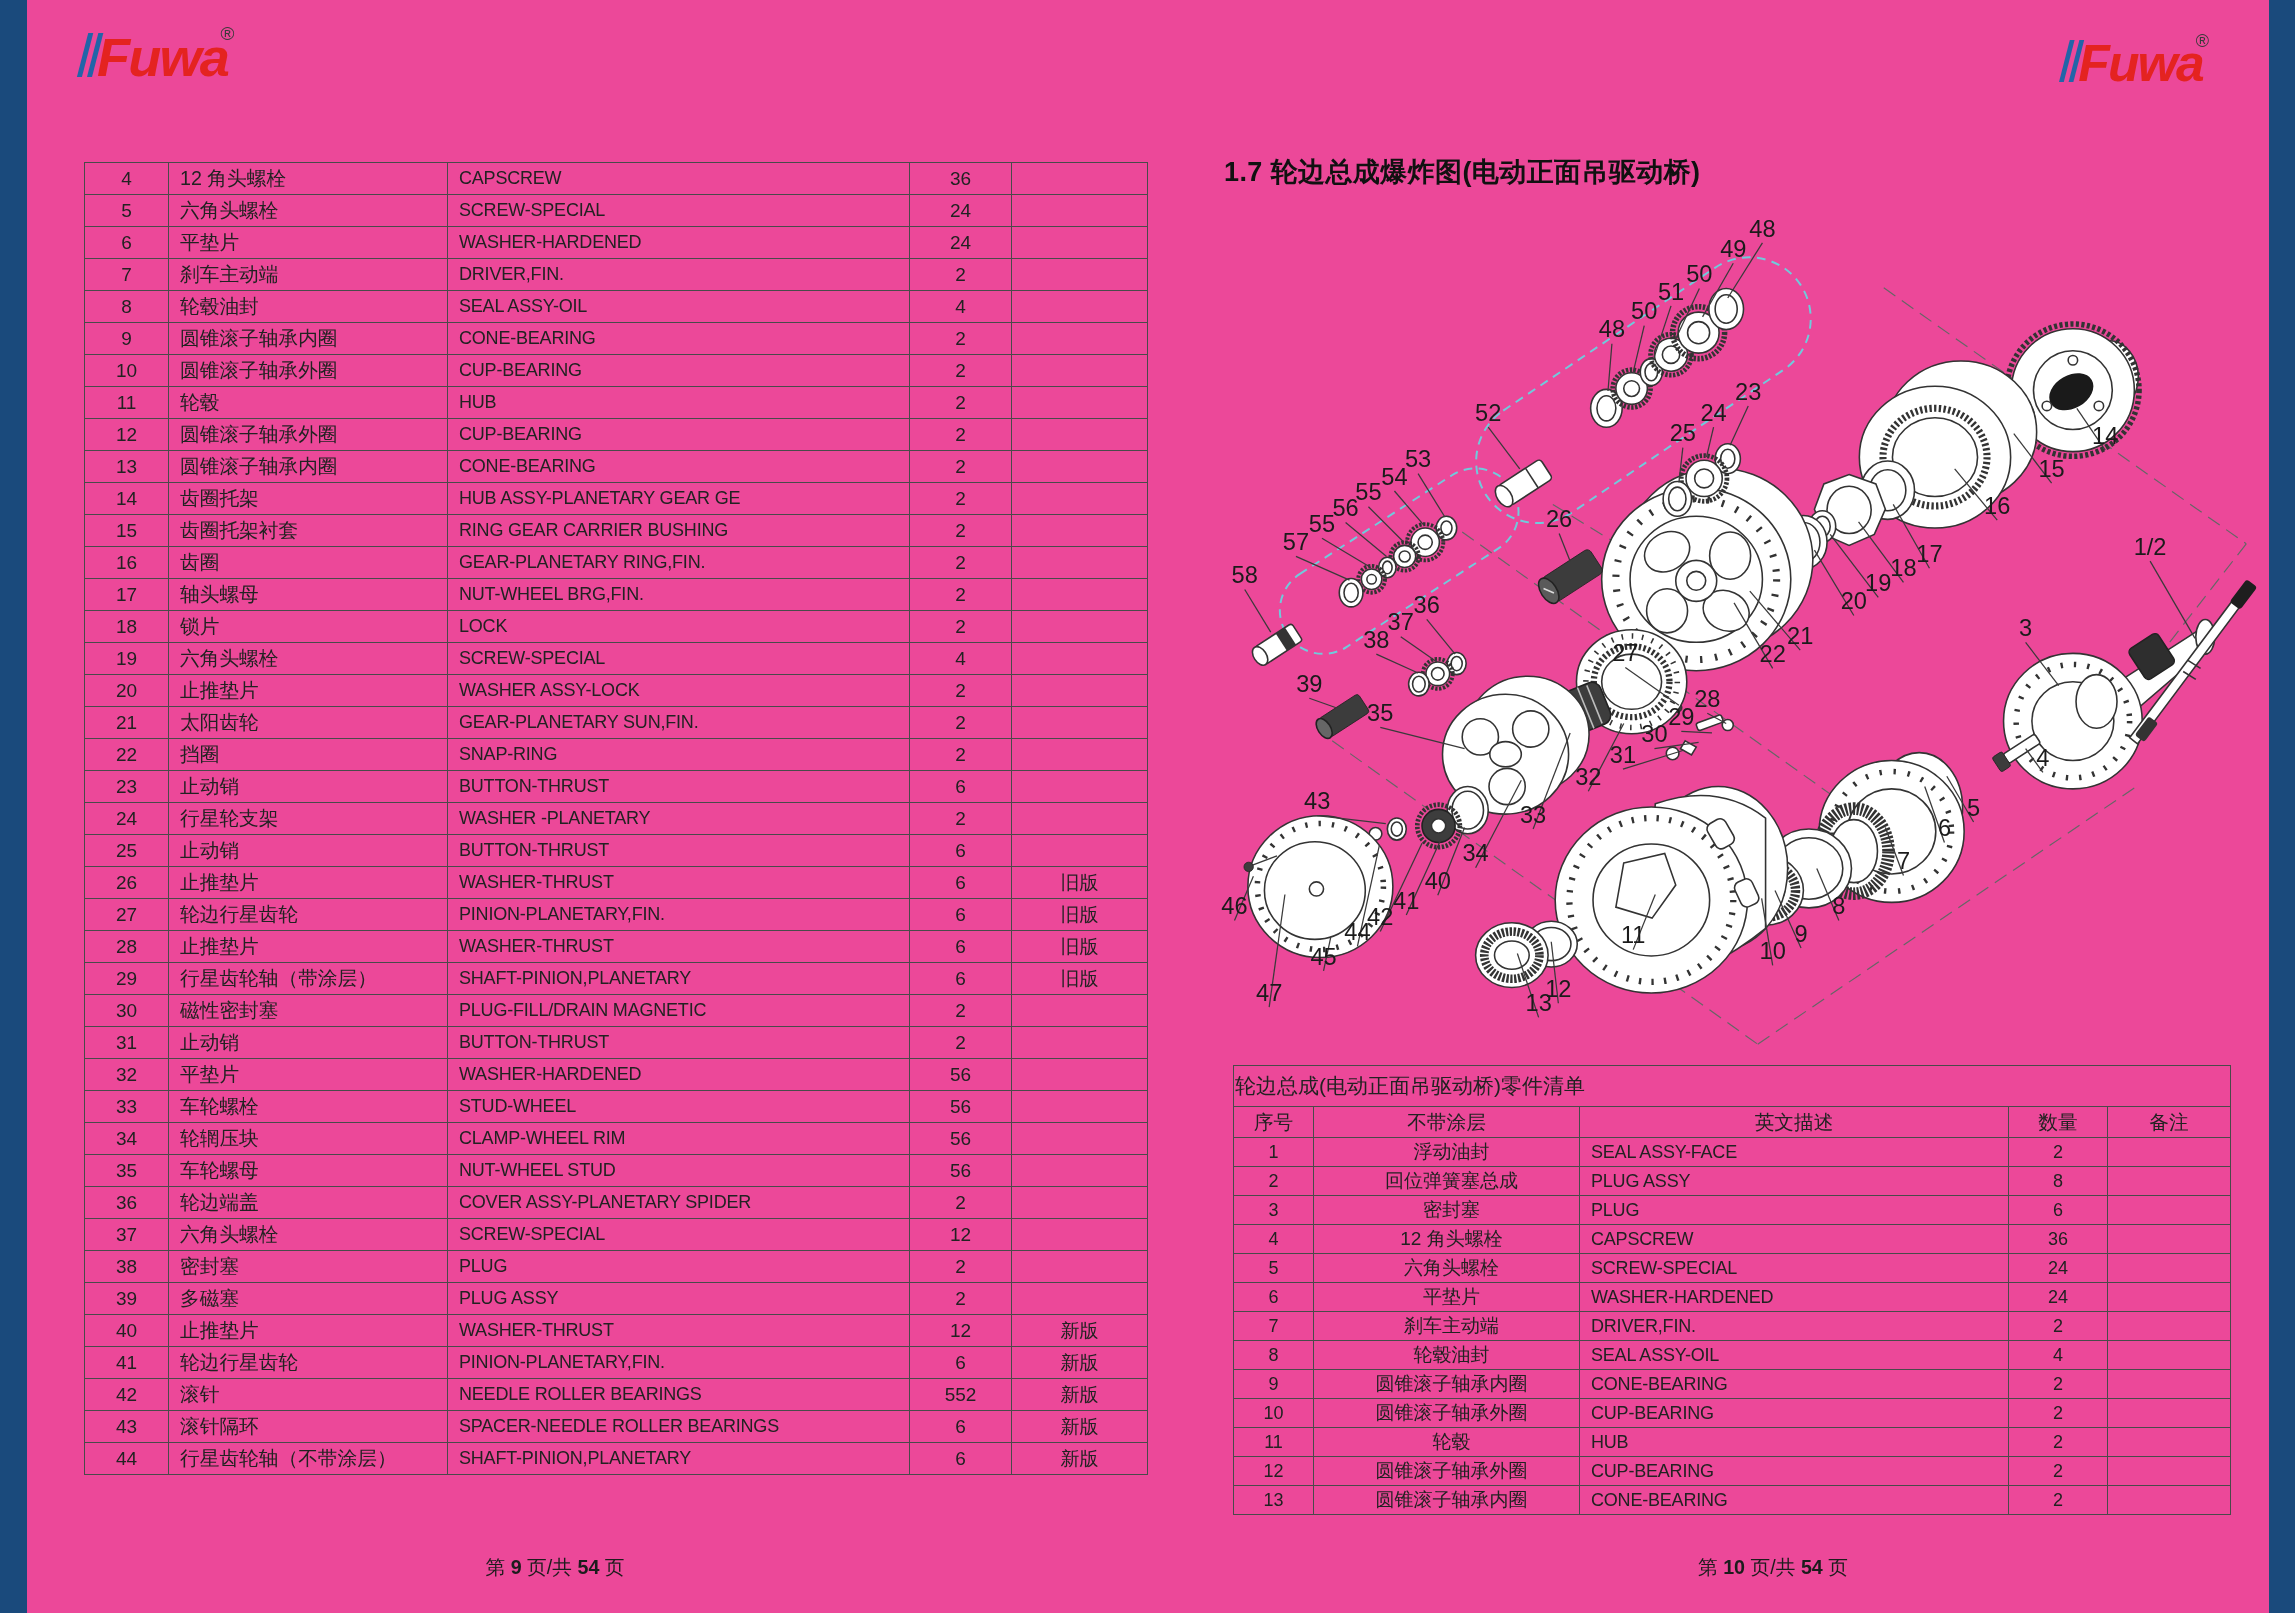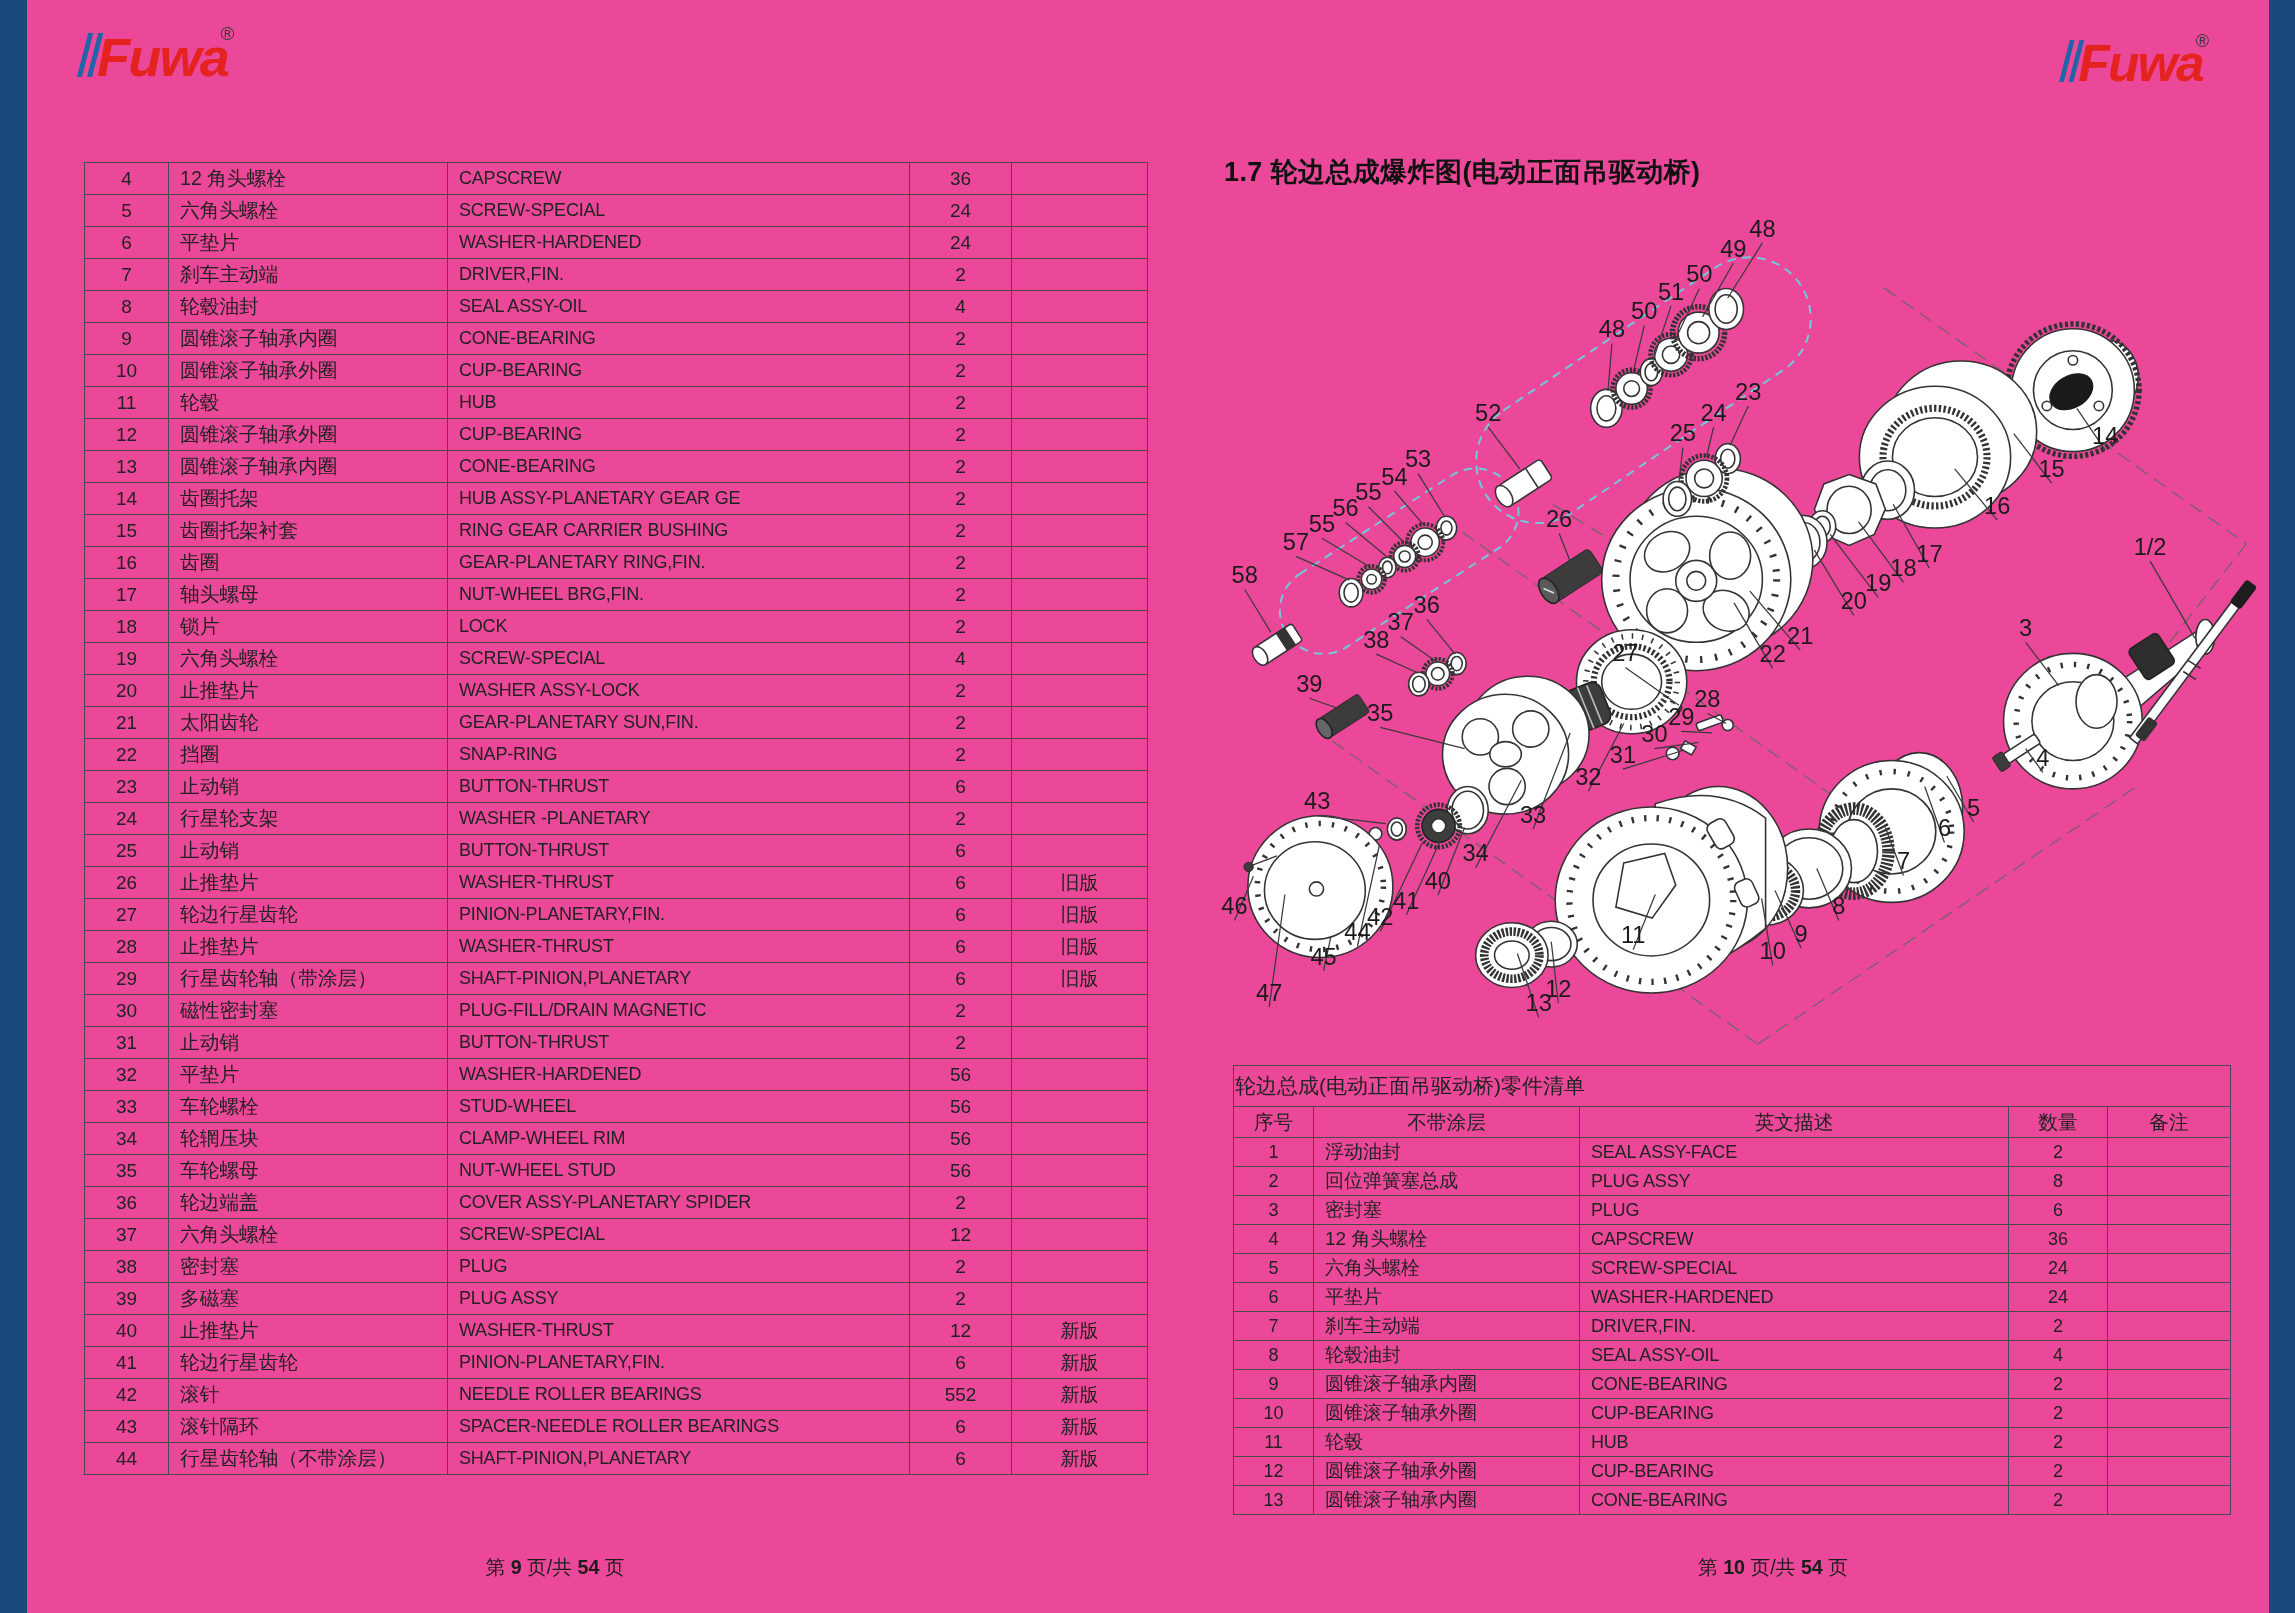--- a/index.html
+++ b/index.html
@@ -21,21 +21,21 @@
   #left-table .c1{padding-left:11px;font-size:19.7px;}
   #left-table .c2{padding-left:11px;font-size:18px;letter-spacing:-0.2px;}
   #left-table .c3{text-align:center;}
   #left-table .c4{text-align:center;margin-top:16px;}
 
   #right-table{position:absolute;left:1233px;top:1065px;width:997px;}
   #right-table td{height:25px;font-size:18px;}
   #right-table .title-cell{height:38px;text-align:left;font-size:21px;}
   #right-table th{height:28px;font-size:19.7px;text-align:center;}
   #right-table .c0{text-align:center;}
-  #right-table .c1{padding-left:11px;font-size:19px;}
+  #right-table .c1{padding-left:11px;font-size:19px;text-align:center;}
   #right-table .c2{padding-left:11px;font-size:18px;letter-spacing:-0.2px;}
   #right-table .c3{text-align:center;}
   #right-table .c4{text-align:center;}
 
   .footer{position:absolute;font-size:19.7px;color:#1c1c1c;white-space:nowrap;}
   .footer b{font-weight:bold;}
   #footer-left{left:437px;top:1554px;width:236px;text-align:center;}
   #footer-right{left:1655px;top:1554px;width:236px;text-align:center;}
 
   #section-title{position:absolute;left:1224px;top:154px;font-size:27px;font-weight:bold;color:#111;

